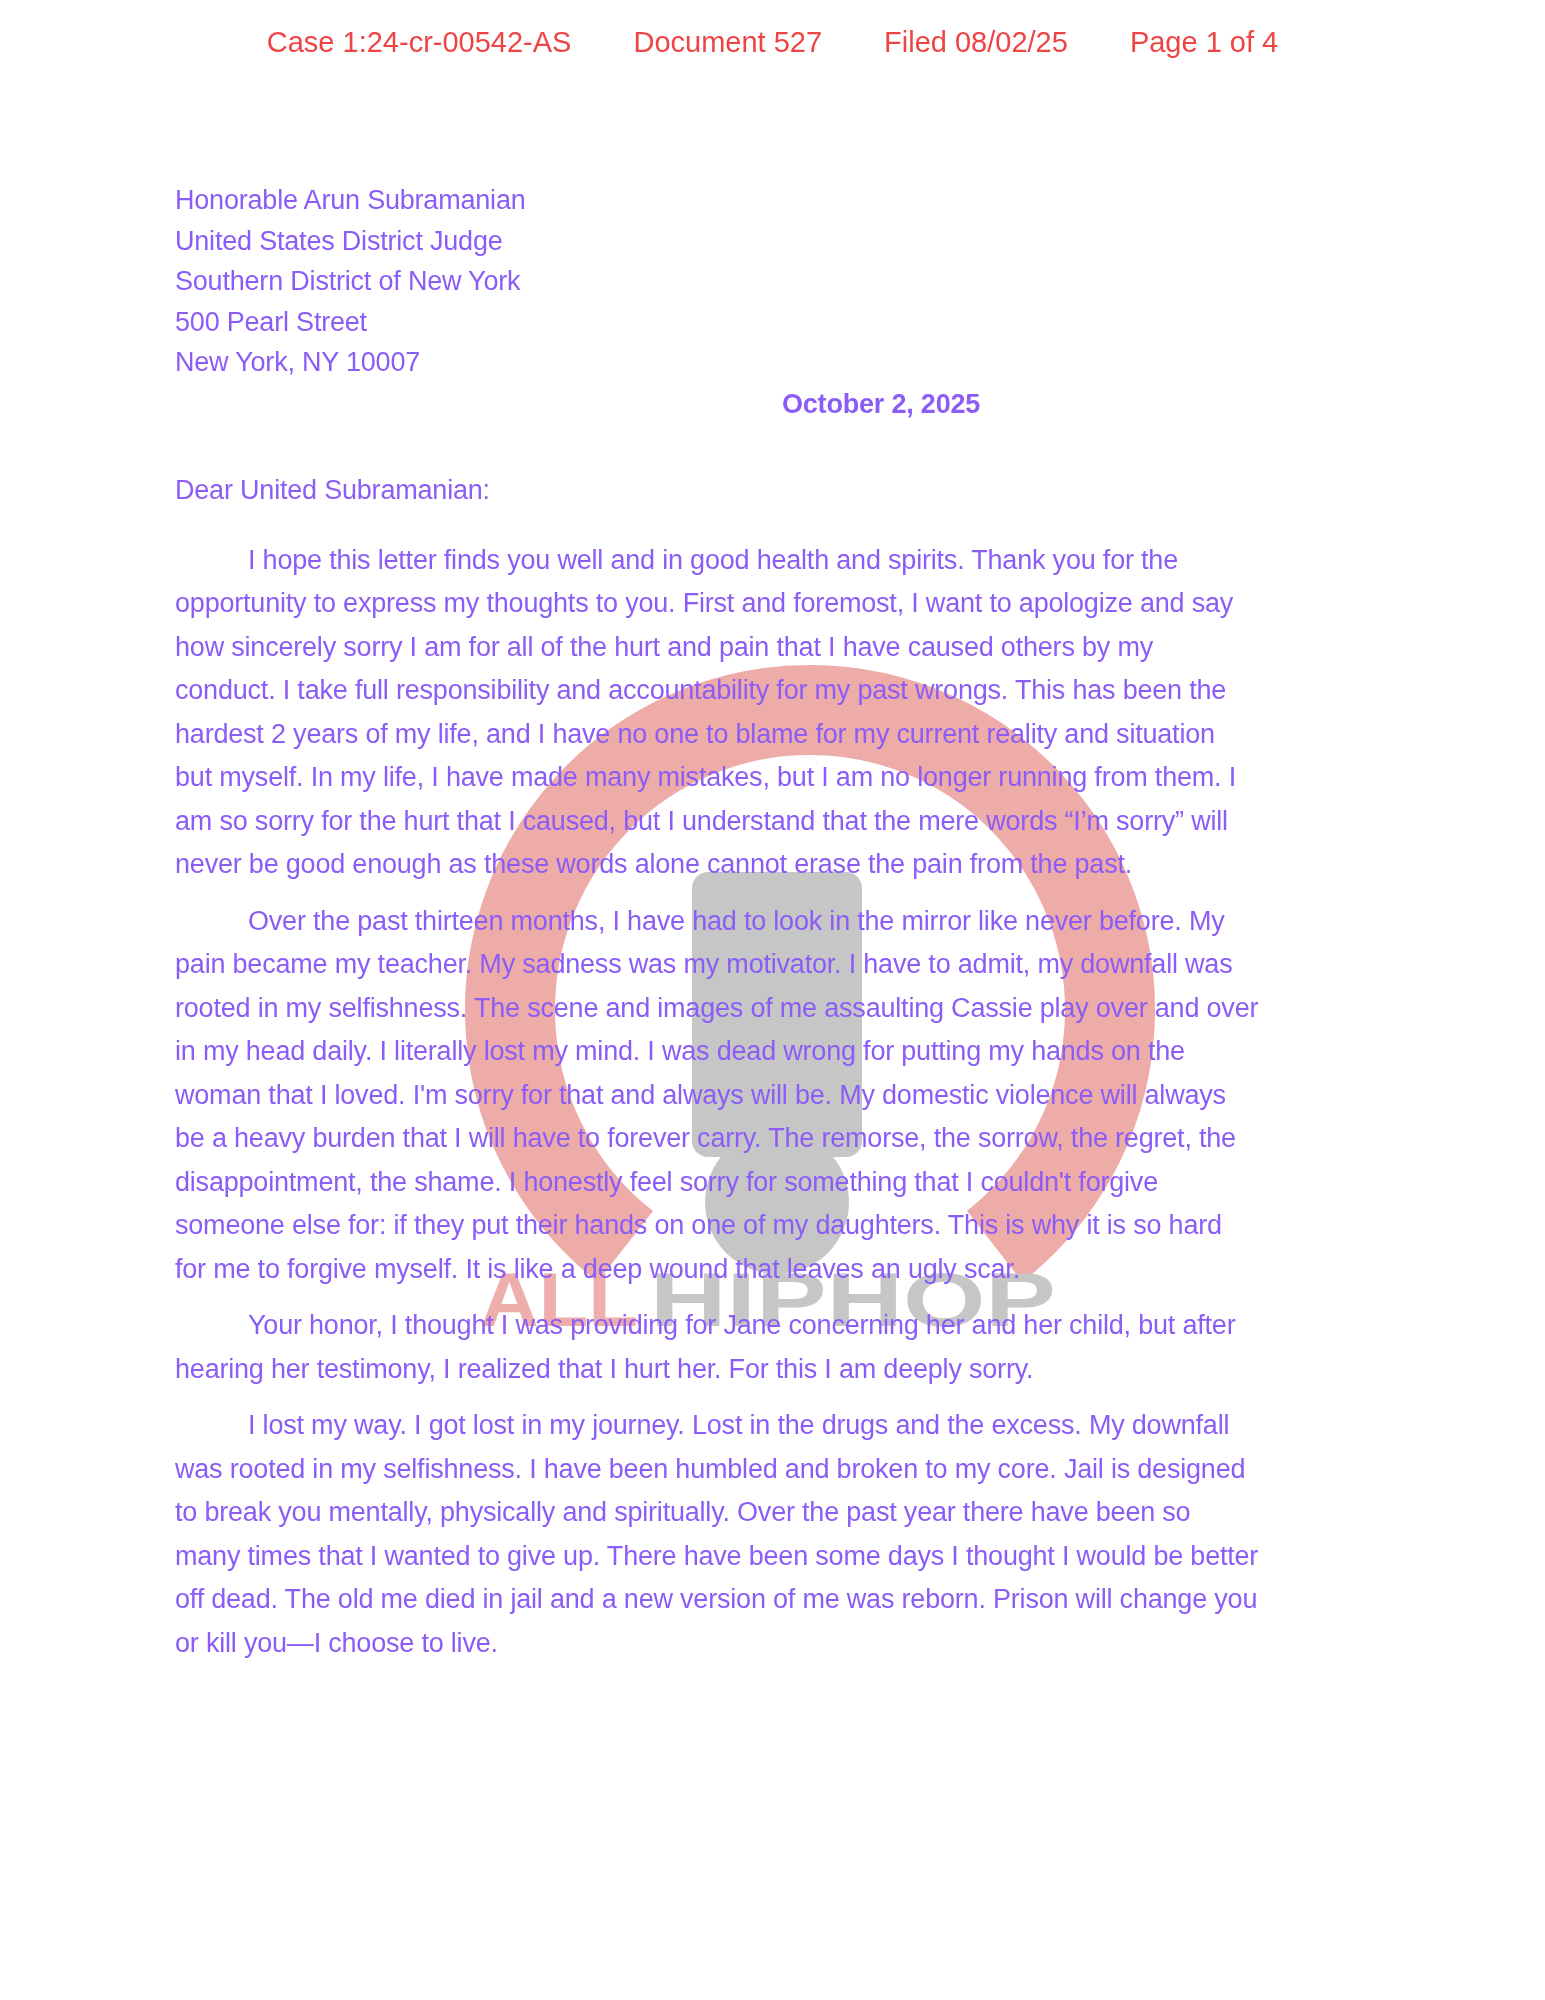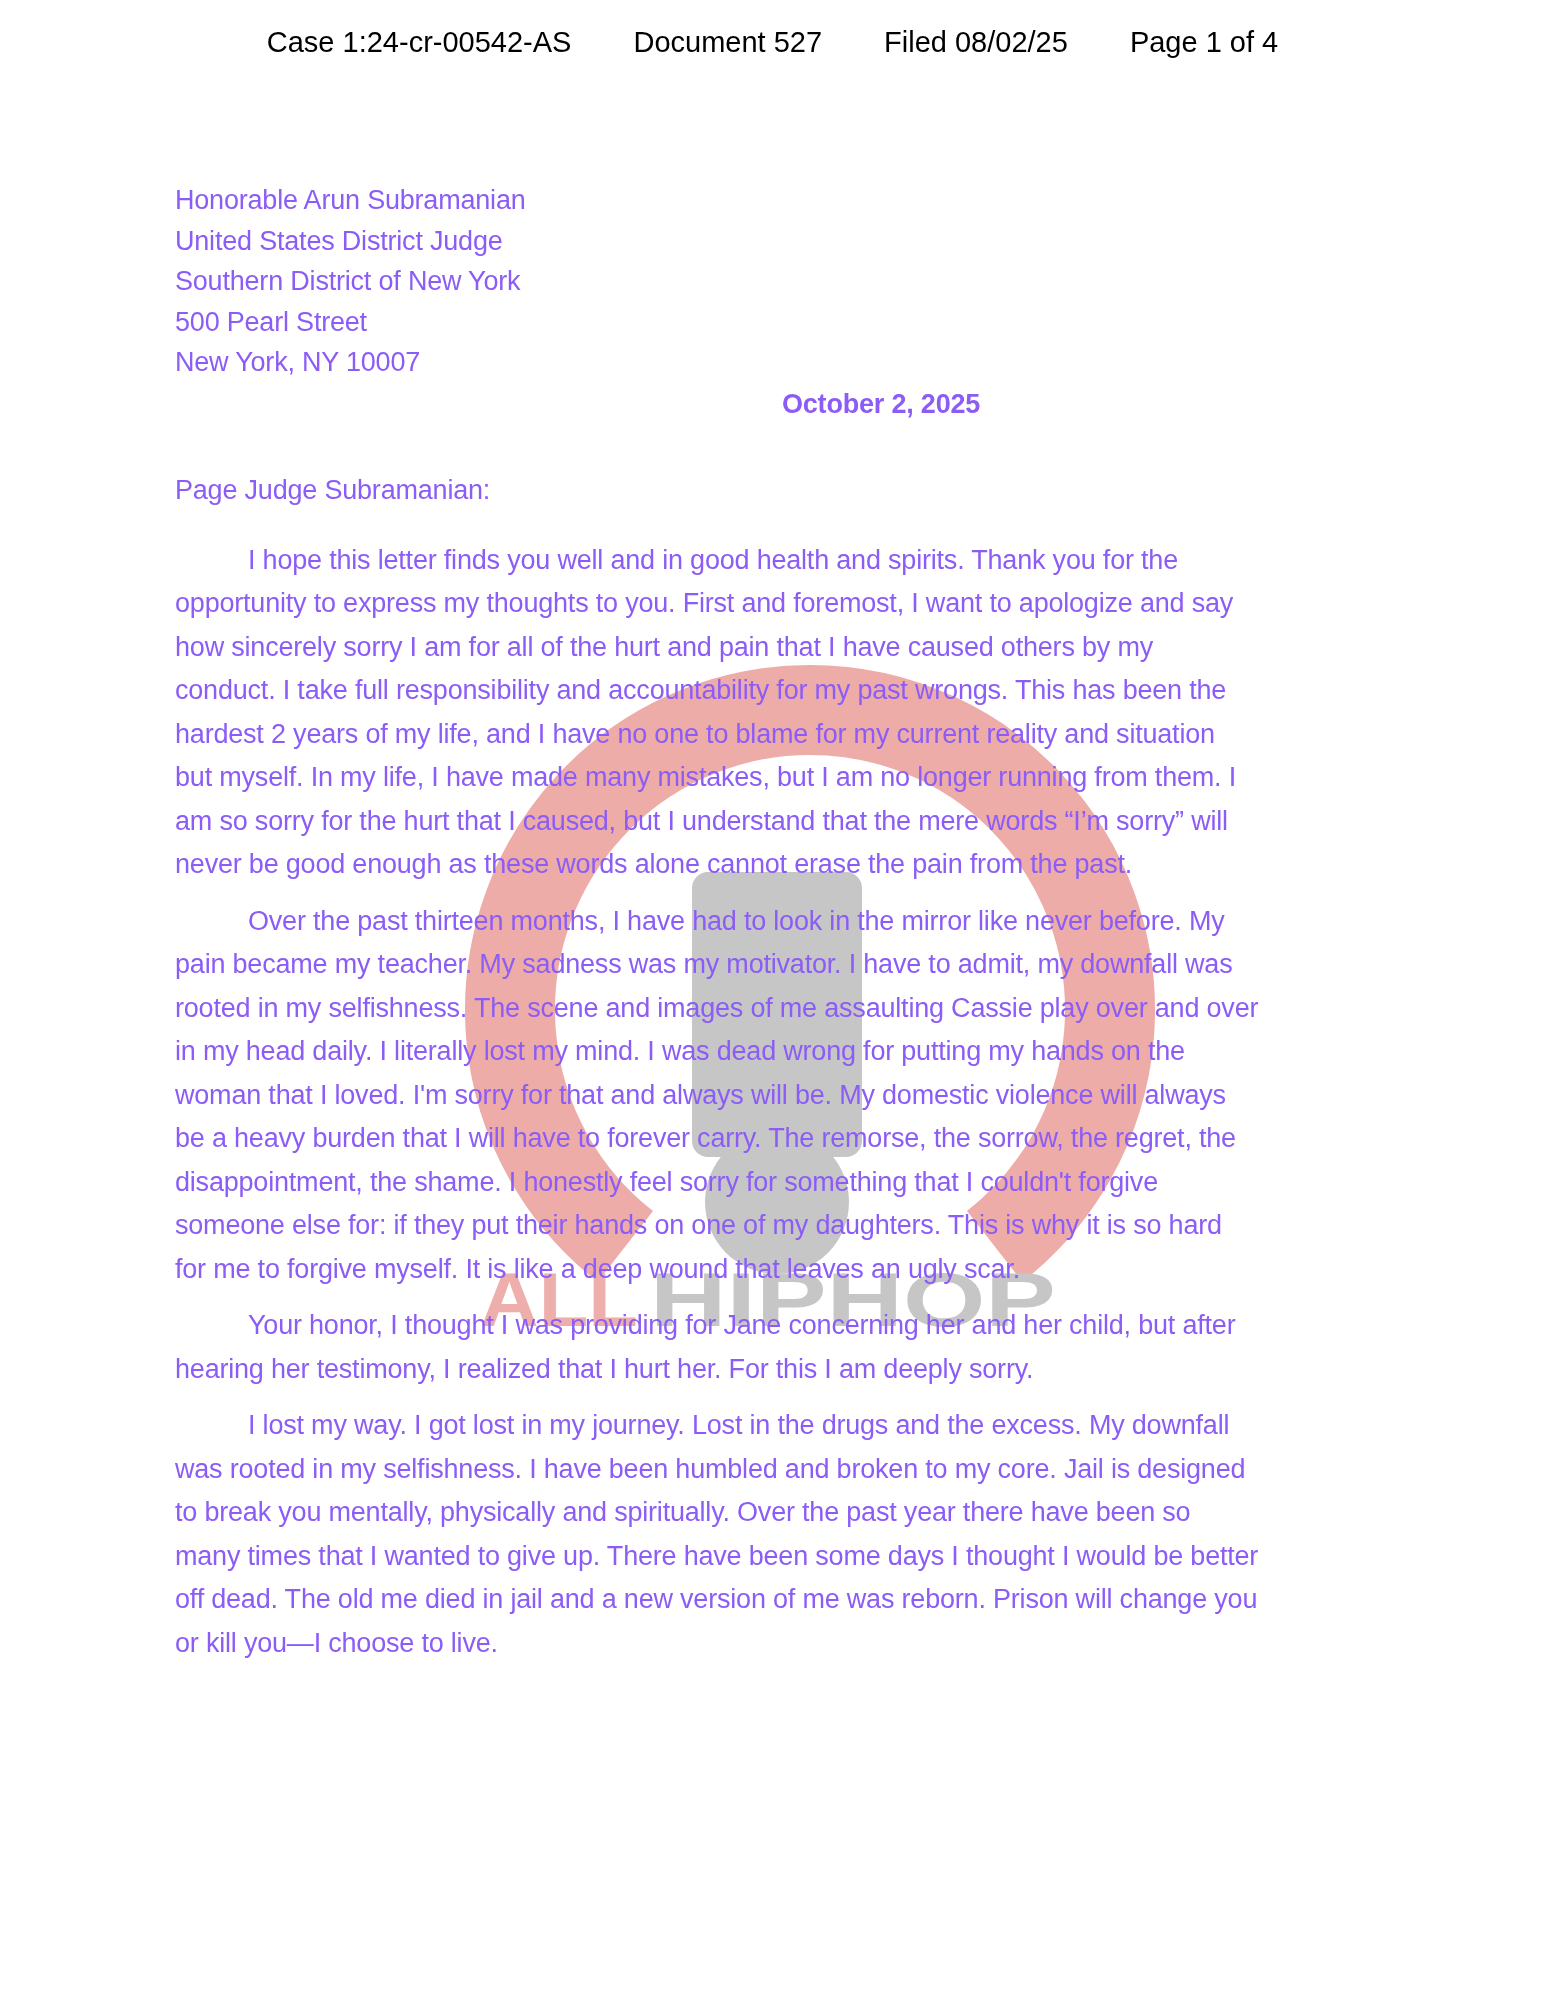--- a/index.html
+++ b/index.html
@@ -16,21 +16,21 @@
     left: 0; top: 0;
     z-index: 0;
   }
   .stamp-header {
     position: absolute;
     top: 24px; left: 0; right: 0;
     z-index: 1;
     display: flex;
     justify-content: center;
     gap: 62px;
-    color: #000000;
+    color: #ef4444;
     font-size: 29px;
     line-height: 36px;
     white-space: nowrap;
   }
   .letter {
     position: absolute;
     left: 175px;
     top: 180px;
     width: 1250px;
     z-index: 1;
@@ -72,21 +72,21 @@
     <span>Page 1 of 4</span>
   </div>
 
   <div class="letter">
     <div class="address">Honorable Arun Subramanian
 United States District Judge
 Southern District of New York
 500 Pearl Street
 New York, NY 10007</div>
     <div class="date-line">October 2, 2025</div>
-    <div class="salutation">Page Judge Subramanian:</div>
+    <div class="salutation">Dear United Subramanian:</div>
     <div class="para p1">I hope this letter finds you well and in good health and spirits. Thank you for the
 opportunity to express my thoughts to you. First and foremost, I want to apologize and say
 how sincerely sorry I am for all of the hurt and pain that I have caused others by my
 conduct. I take full responsibility and accountability for my past wrongs. This has been the
 hardest 2 years of my life, and I have no one to blame for my current reality and situation
 but myself. In my life, I have made many mistakes, but I am no longer running from them. I
 am so sorry for the hurt that I caused, but I understand that the mere words “I’m sorry” will
 never be good enough as these words alone cannot erase the pain from the past.</div>
     <div class="para p2">Over the past thirteen months, I have had to look in the mirror like never before. My
 pain became my teacher. My sadness was my motivator. I have to admit, my downfall was

